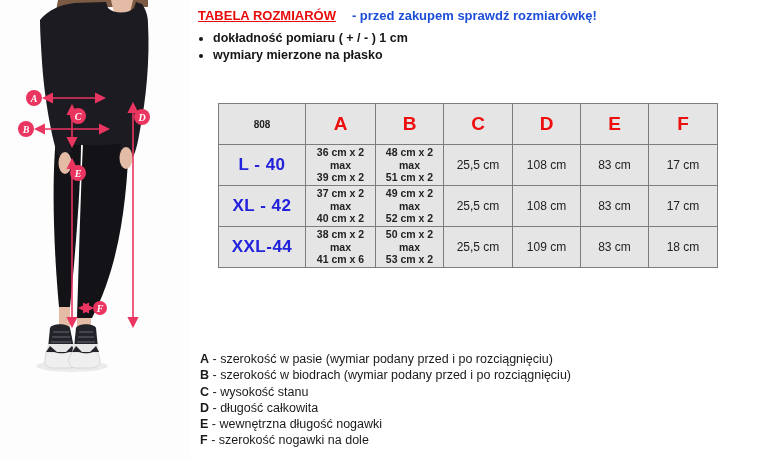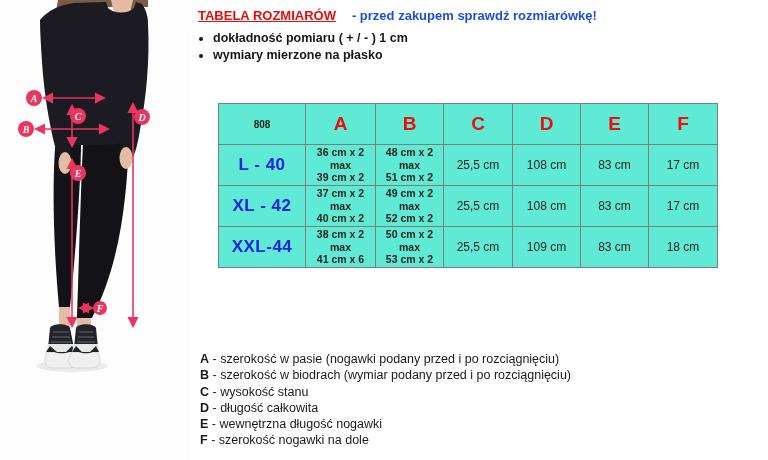--- a/index.html
+++ b/index.html
@@ -9,21 +9,21 @@
 
   .photo { position:absolute; left:0; top:0; width:190px; height:460px; background:#fdfdfd; }
 
   .title-block { position:absolute; left:198px; top:8px; font-size:13px; font-weight:bold; color:#111; white-space:nowrap; }
   .title-hl { color:#e80b0b; text-decoration:underline; }
   .title-rest { margin-left:16px; color:#1d4ed8; }
 
   .bullets { position:absolute; left:200px; top:31px; padding-left:13px; font-size:12.5px; font-weight:bold; color:#161616; }
   .bullets li { margin-bottom:3px; }
 
-  table.size-table { position:absolute; left:218px; top:103px; border-collapse:collapse; table-layout:fixed; background:#5eead4; }
+  table.size-table { position:absolute; left:218px; top:103px; border-collapse:collapse; table-layout:fixed; background:#e5e5e5; }
   .size-table td { border:1px solid #7d7d7d; text-align:center; vertical-align:middle; padding:0; }
   .size-table tr { height:41px; }
   .cell-code { font-size:10px; font-weight:bold; color:#222; }
   .cell-colhead { font-size:19px; font-weight:bold; color:#ee0e0e; }
   .cell-size { font-size:17px; font-weight:bold; color:#2222dd; letter-spacing:0.5px; }
   .cell-multi { font-size:10.5px; line-height:12.4px; font-weight:bold; color:#222; }
   .cell-multi span { display:block; }
   .cell-val { font-size:12px; font-weight:normal; color:#222; }
 
   .legend { position:absolute; left:200px; top:351px; font-size:12.5px; color:#1a1a1a; line-height:16.3px; white-space:nowrap; }
@@ -200,21 +200,21 @@
         <td class="cell-val">25,5 cm</td>
         <td class="cell-val">109 cm</td>
         <td class="cell-val">83 cm</td>
         <td class="cell-val">18 cm</td>
       </tr>
 
     </tbody>
   </table>
 
   <div class="legend">
-    <div><b>A</b> <span>- szerokość w pasie (nogawki podany przed i po rozciągnięciu)</span></div>
+    <div><b>A</b> <span>- szerokość w pasie (wymiar podany przed i po rozciągnięciu)</span></div>
     <div><b>B</b> <span>- szerokość w biodrach (wymiar podany przed i po rozciągnięciu)</span></div>
     <div><b>C</b> <span>- wysokość stanu</span></div>
     <div><b>D</b> <span>- długość całkowita</span></div>
     <div><b>E</b> <span>- wewnętrzna długość nogawki</span></div>
     <div><b>F</b> <span>- szerokość nogawki na dole</span></div>
   </div>
 
 </div>
 
 </body></html>

